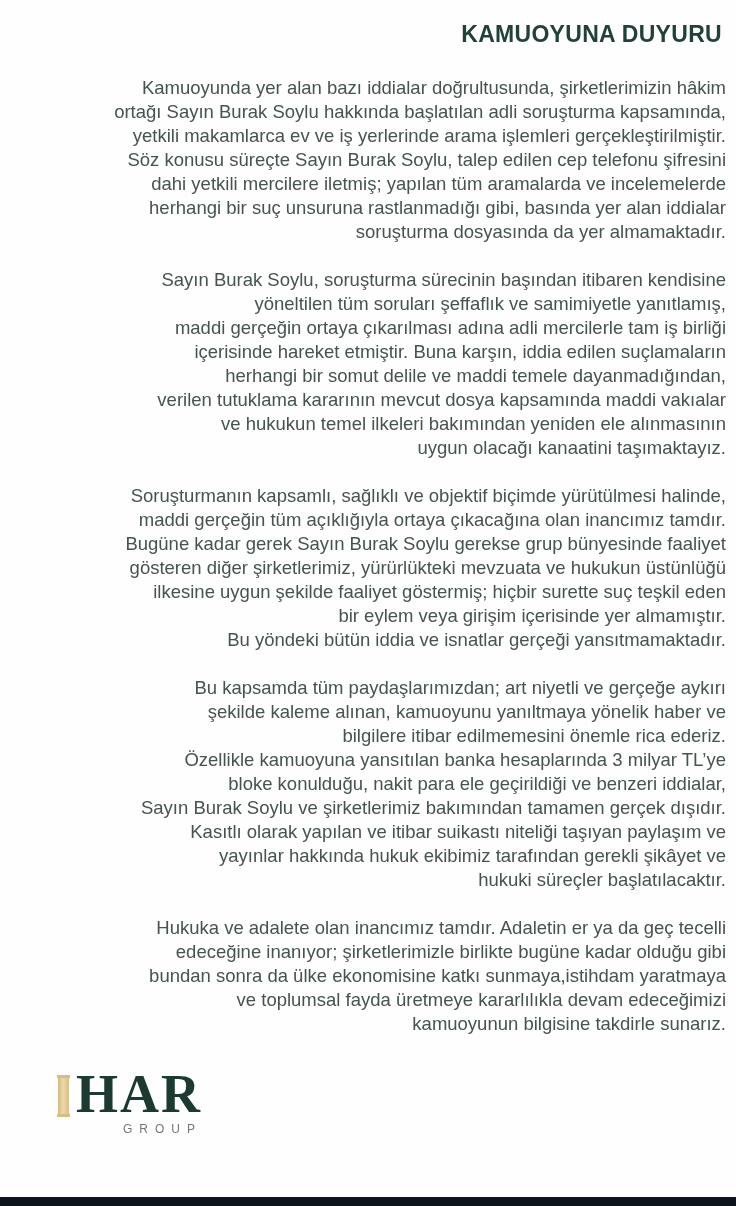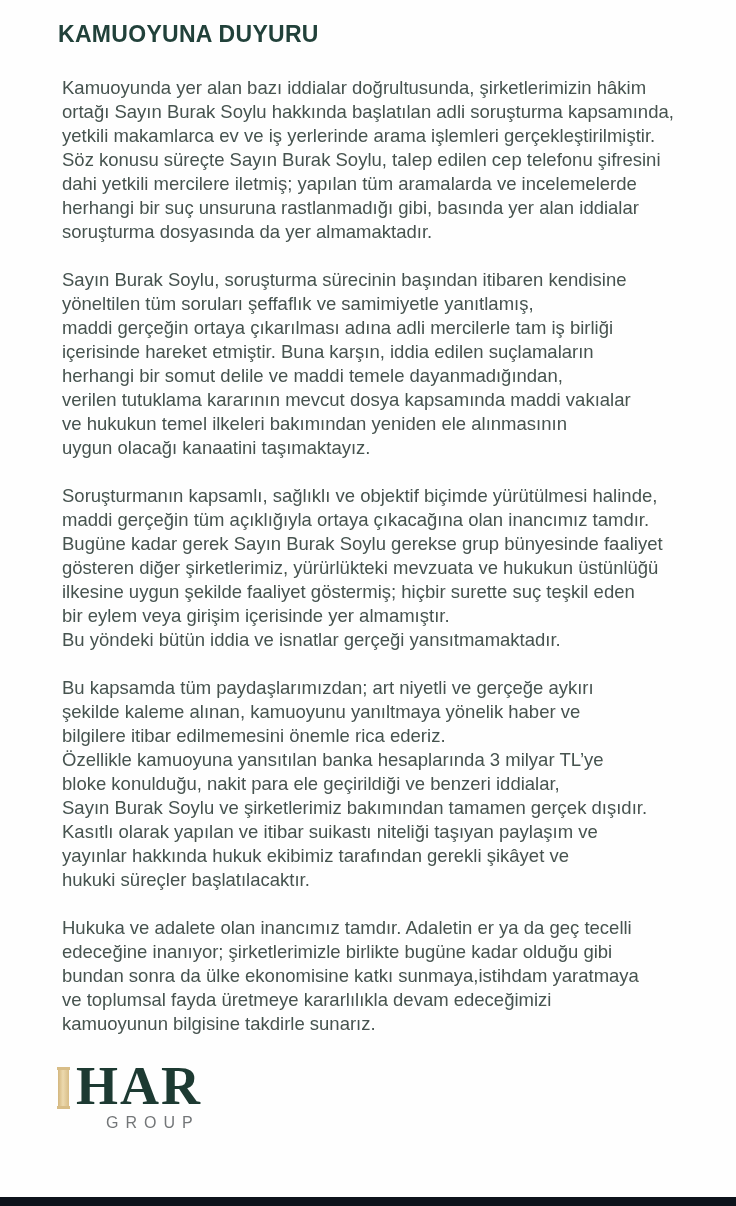--- a/index.html
+++ b/index.html
@@ -9,39 +9,40 @@
     font-family: "Liberation Sans", sans-serif;
     overflow: hidden;
     position: relative;
   }
   .page {
     position: absolute;
     top: 0; left: 0;
     width: 736px; height: 1206px;
     background: #fefefe;
     padding: 20px 14px 0 58px;
+    text-align: right;
   }
   .title {
     font-size: 23px;
     font-weight: bold;
     letter-spacing: 0.3px;
     color: #21413a;
     line-height: 28px;
     margin: 0 0 28px 0;
   }
   .para {
     white-space: pre-line;
     font-size: 18.5px;
     line-height: 24px;
     color: #46534f;
     margin: 0 0 24px 4px;
     width: 664px;
   }
   .logo {
-    margin-top: 28px;
+    margin-top: 36px;
     display: flex;
     align-items: flex-start;
   }
   .logo-column {
     width: 11px;
     height: 42px;
     margin: 3px 7px 0 0;
     background: linear-gradient(90deg, #d3b67e 0%, #ecd9ae 45%, #d8bd87 100%);
     position: relative;
   }
@@ -59,21 +60,21 @@
   .logo-main {
     font-family: "Liberation Serif", serif;
     font-weight: bold;
     font-size: 54px;
     line-height: 45px;
     letter-spacing: 2px;
     color: #1d3a32;
   }
   .logo-sub {
     margin: 5px 0 0 30px;
-    font-size: 16px;
+    font-size: 12px;
     letter-spacing: 7px;
     color: #737678;
   }
   .bottom-bar {
     position: absolute;
     left: 0; bottom: 0;
     width: 736px; height: 9px;
     background: #0d131b;
   }
 </style>

